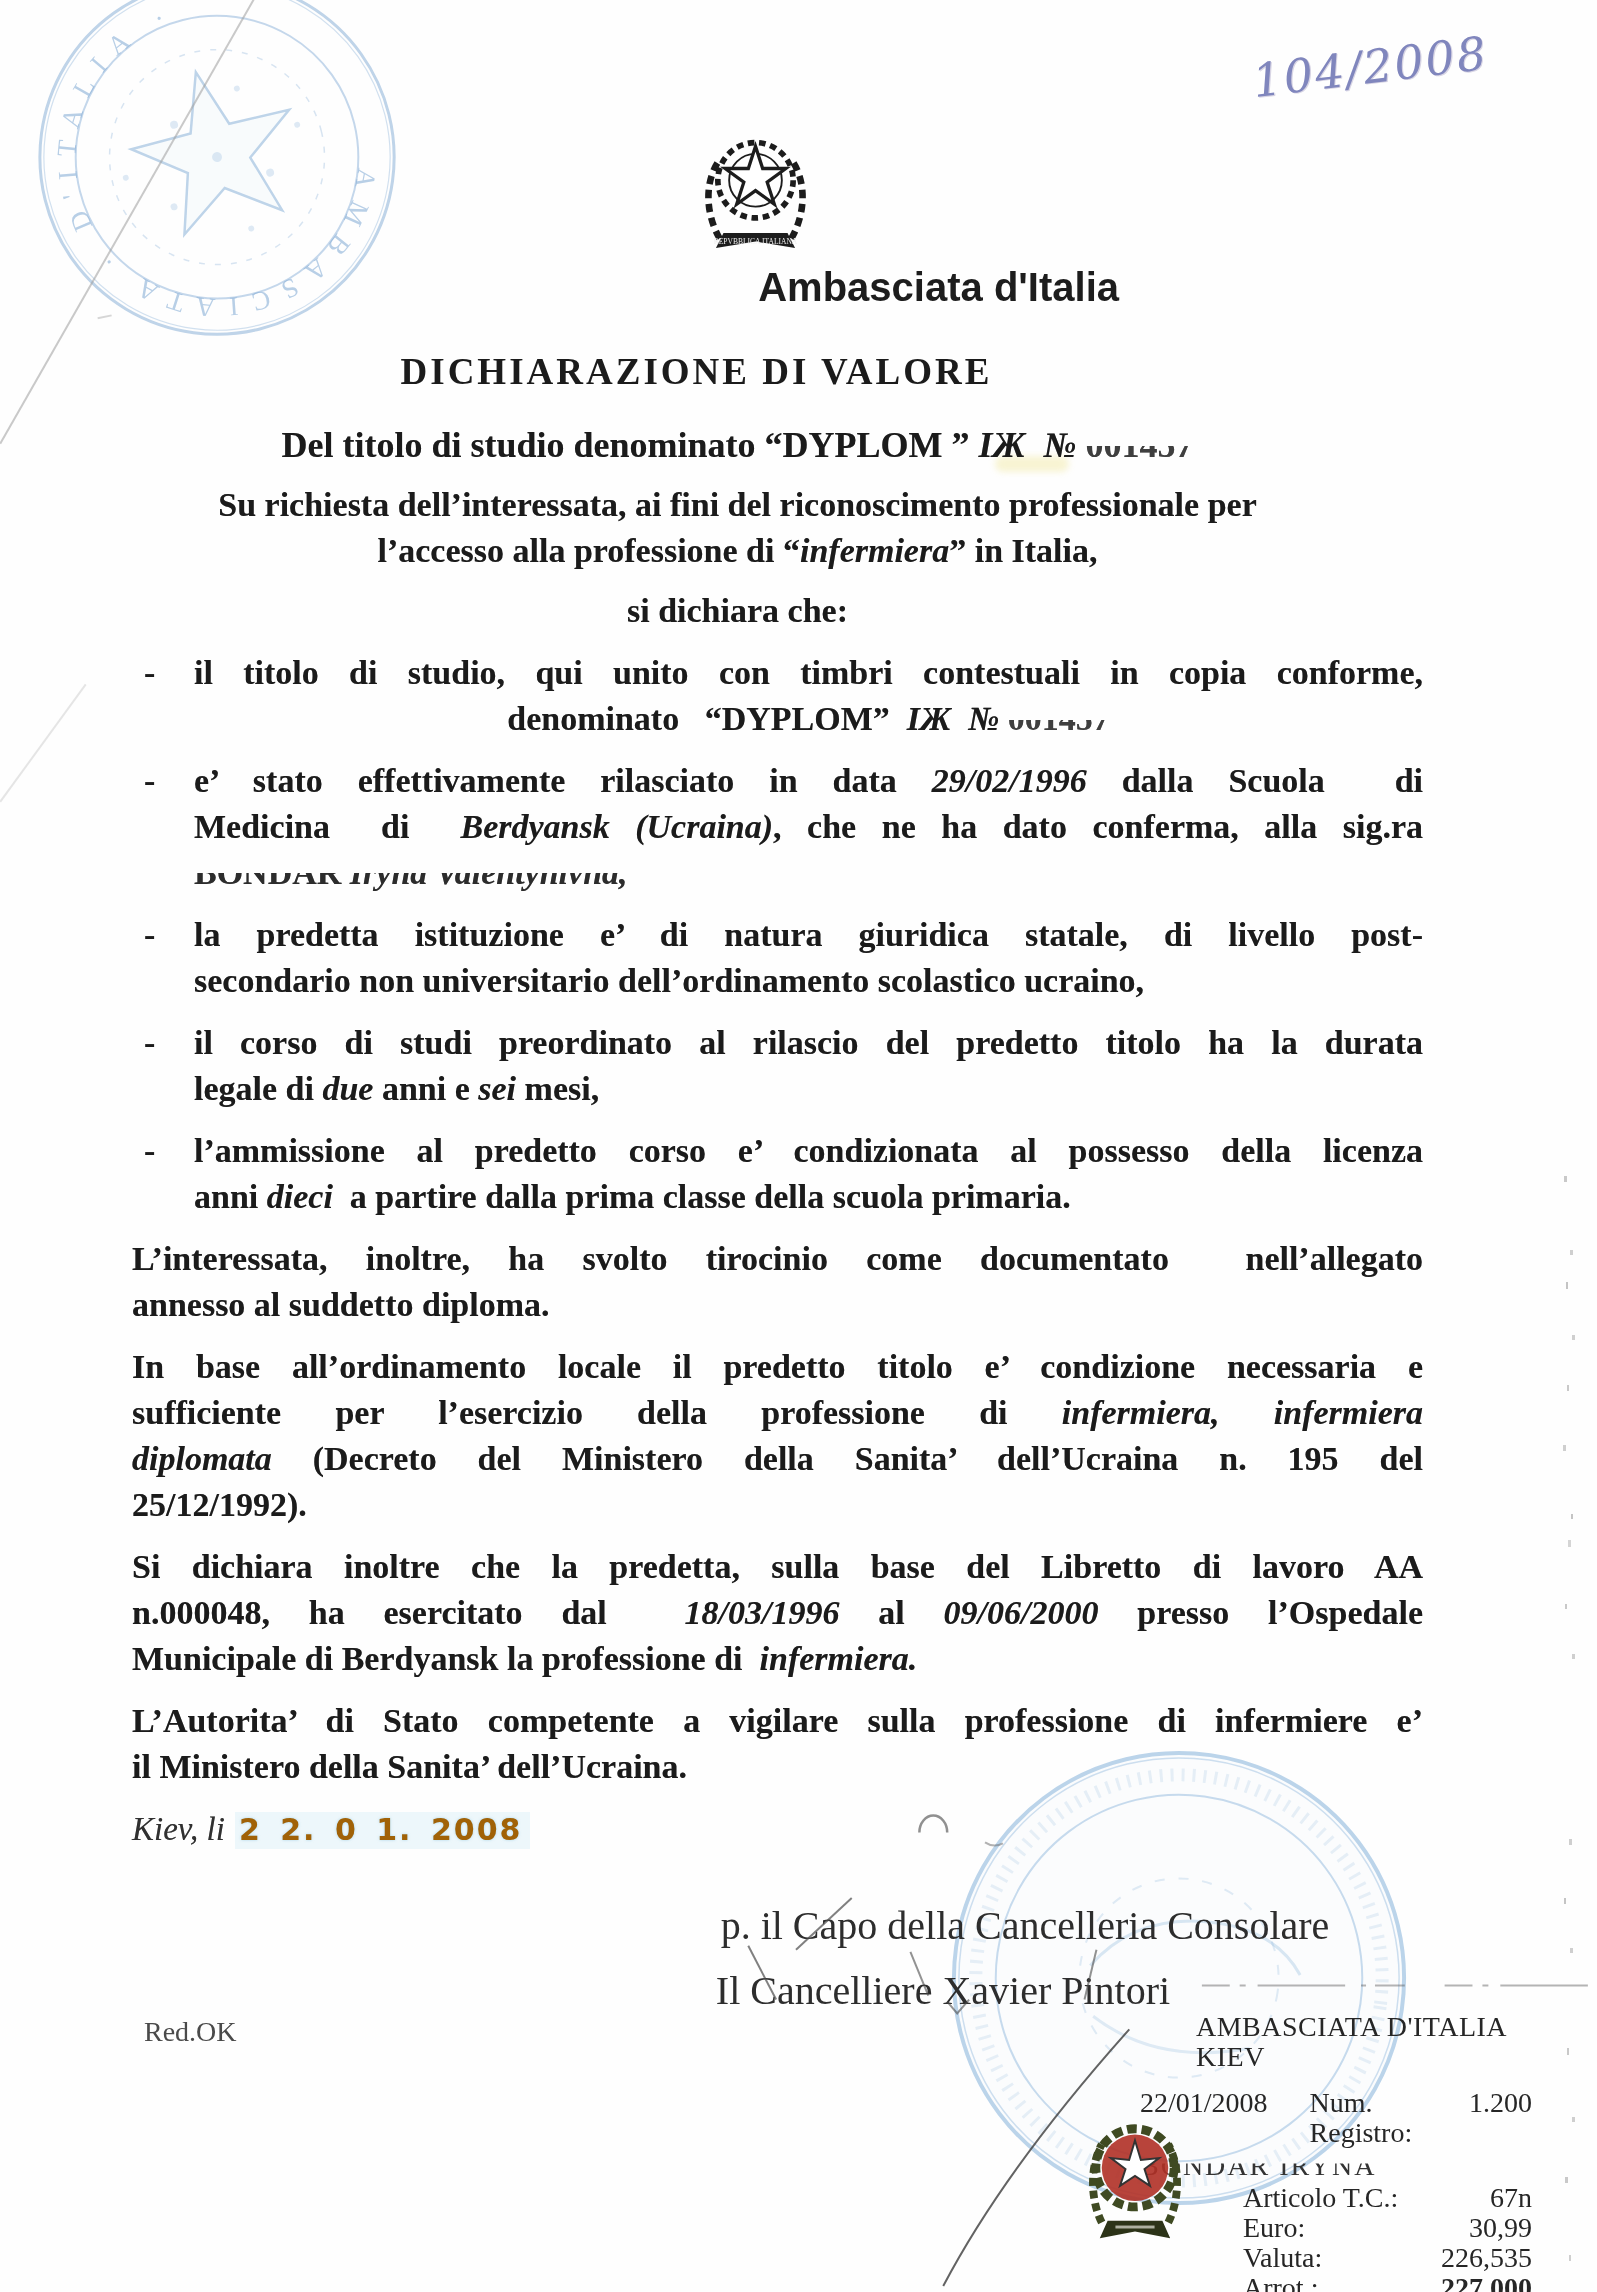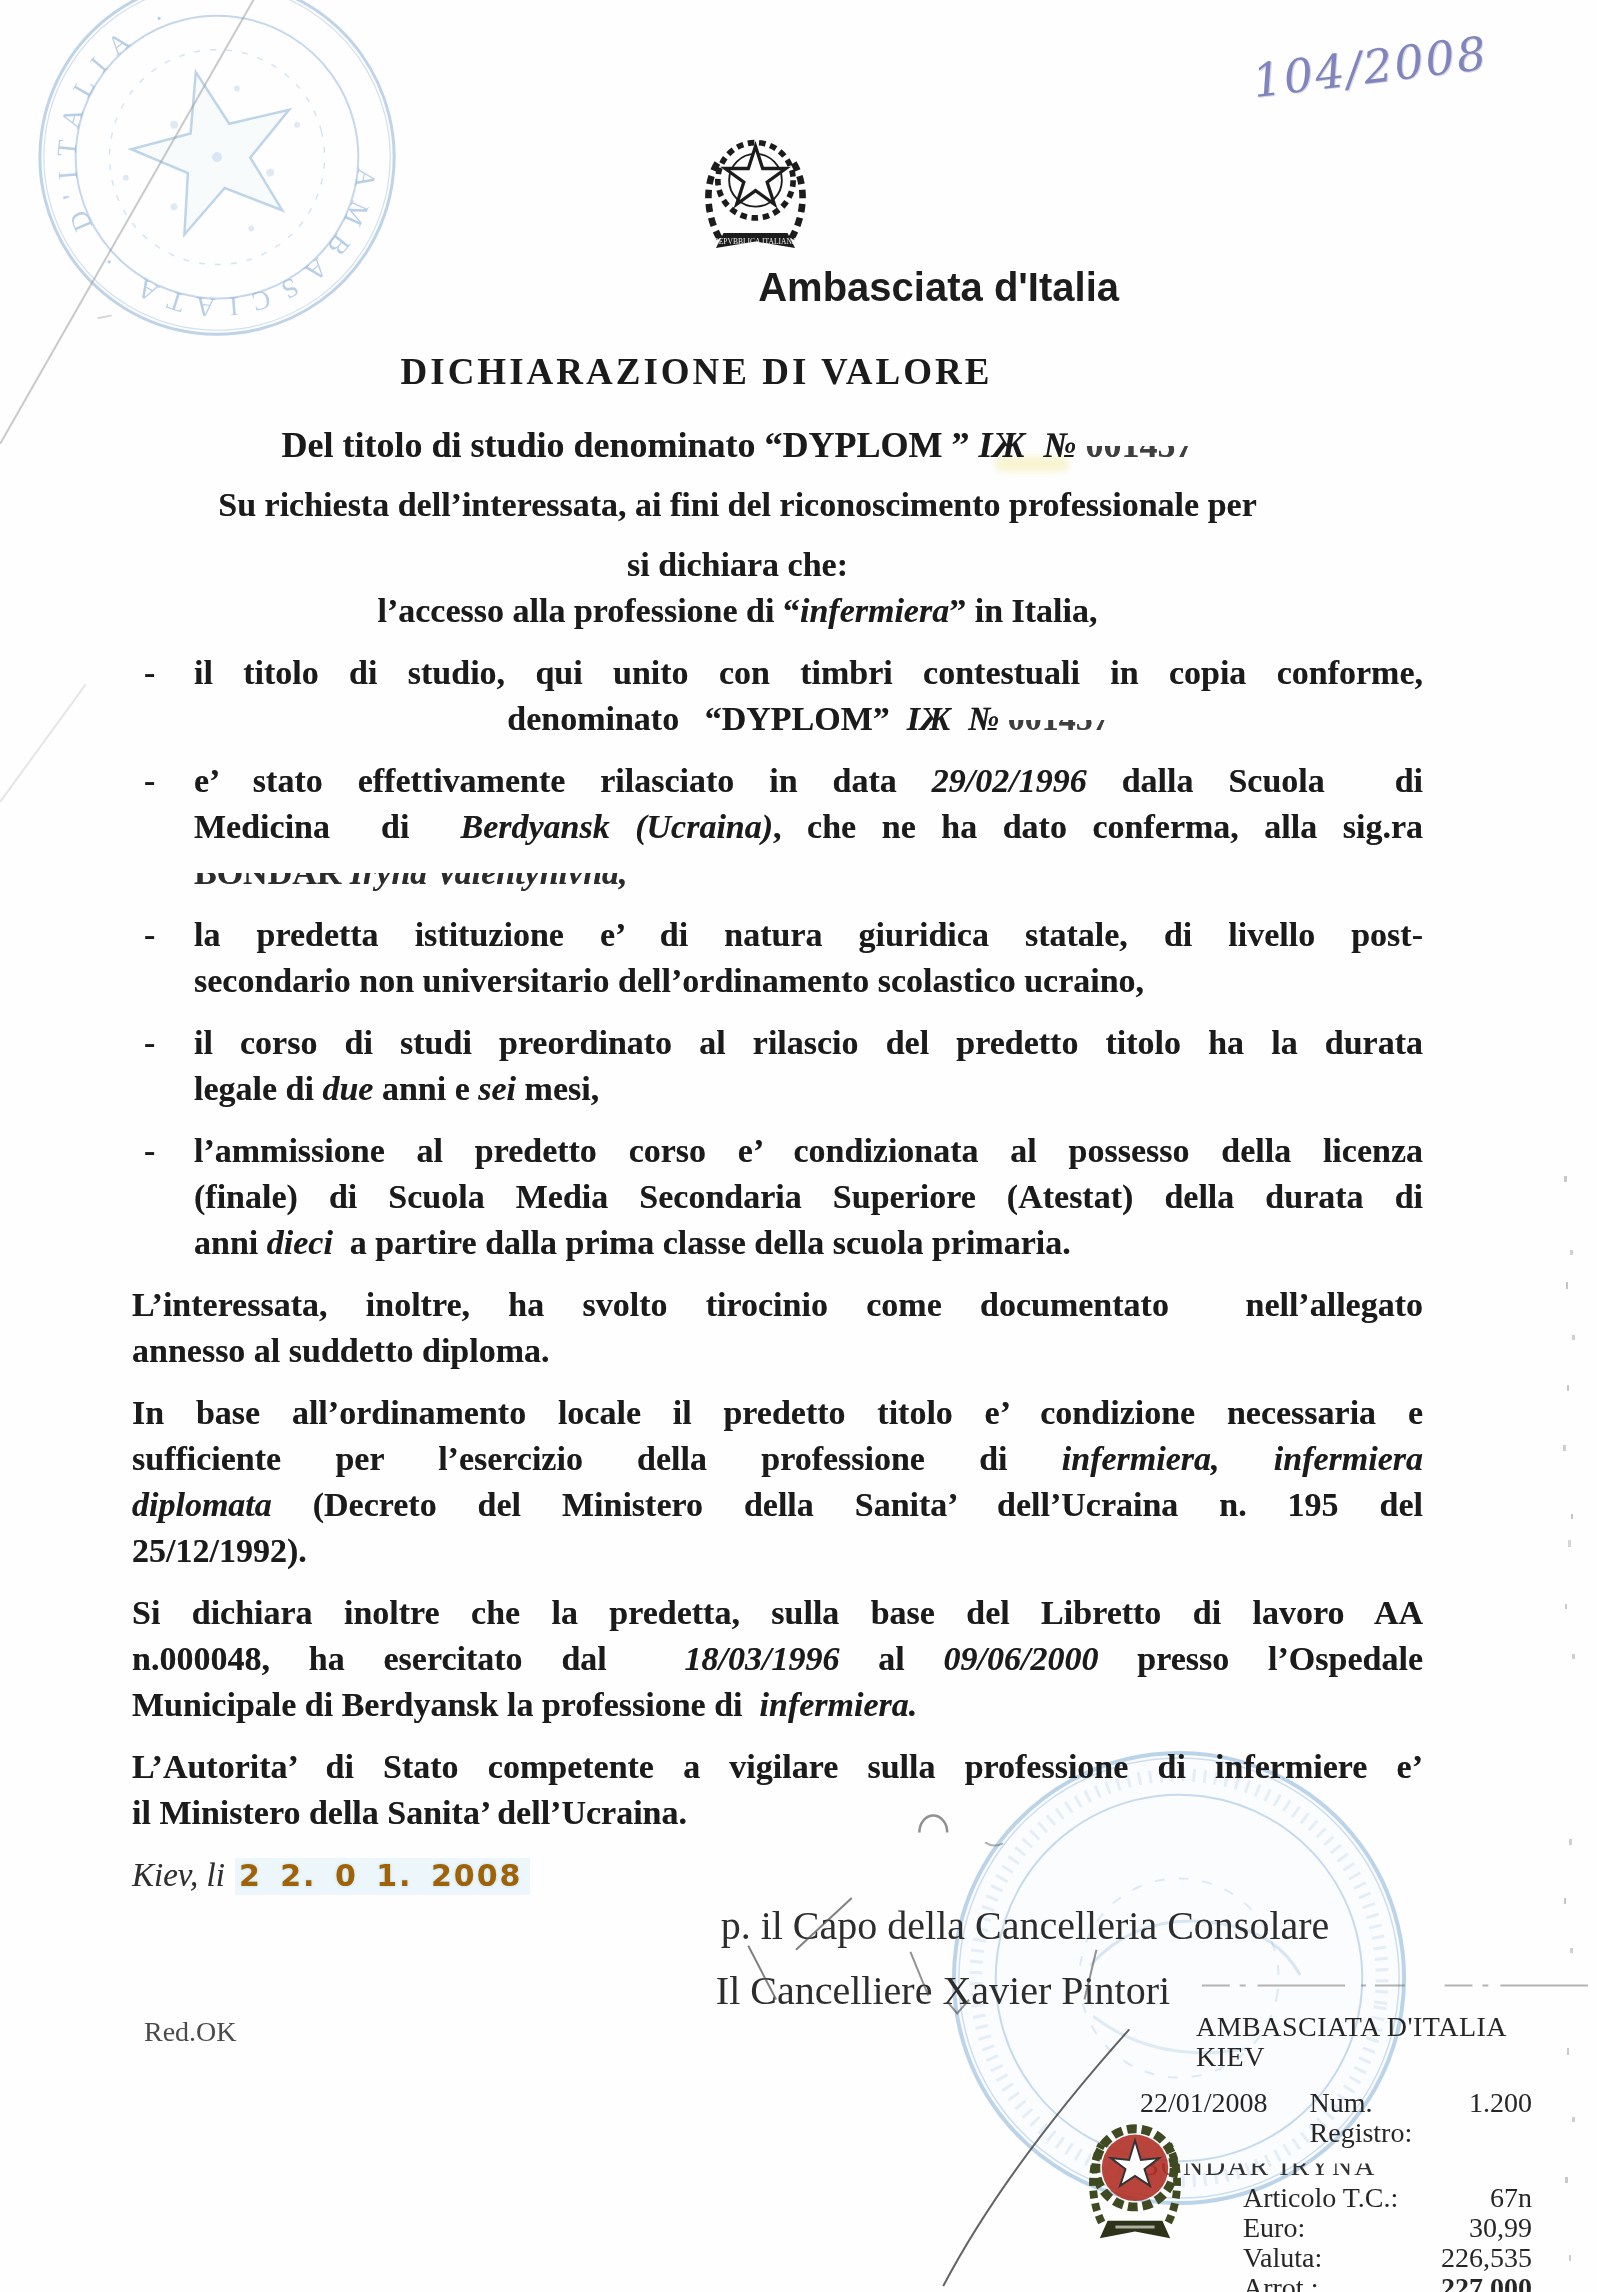--- a/index.html
+++ b/index.html
@@ -112,23 +112,23 @@
 
   <div class="org-line">Ambasciata d'Italia</div>
   <div class="doc-title">DICHIARAZIONE DI VALORE</div>
 
   <div class="smudge"></div>
 
   <div class="main">
     <div class="head-c sub"><span>Del titolo di studio denominato “DYPLOM ” </span><span class="it">ІЖ&nbsp; № </span><span class="redact">001457</span></div>
 
     <div class="head-c req">Su richiesta dell’interessata, ai fini del riconoscimento professionale per</div>
+    <div class="head-c"><span>l’accesso alla professione di “</span><span class="it">infermiera</span><span>” in Italia,</span></div>
+
     <div class="head-c declare">si dichiara che:</div>
-
-    <div class="head-c"><span>l’accesso alla professione di “</span><span class="it">infermiera</span><span>” in Italia,</span></div>
 
     <div class="bullet">
       <span class="dash">-</span>
       <div>
           <div class="tl tj"><span>il titolo di studio, qui unito con timbri contestuali in copia conforme,</span></div>
           <div class="tl tc"><span>denominato&nbsp;&nbsp; “DYPLOM”&nbsp; </span><span class="it">ІЖ&nbsp; № </span><span class="redact">001457</span></div>
         </div>
     </div>
     <div class="bullet">
       <span class="dash">-</span>
@@ -149,21 +149,20 @@
       <span class="dash">-</span>
       <div>
           <div class="tl tj"><span>il corso di studi preordinato al rilascio del predetto titolo ha la durata</span></div>
           <div class="tl tlast"><span>legale di </span><span class="it">due</span><span> anni e </span><span class="it">sei</span><span> mesi,</span></div>
         </div>
     </div>
     <div class="bullet">
       <span class="dash">-</span>
       <div>
           <div class="tl tj"><span>l’ammissione al predetto corso e’ condizionata al possesso della licenza</span></div>
-          <div class="tl tj"><span>(finale) di Scuola Media Secondaria Superiore (Atestat) della durata di</span></div>
           <div class="tl tlast"><span>anni </span><span class="it">dieci</span><span>&nbsp; a partire dalla prima classe della scuola primaria.</span></div>
         </div>
     </div>
 
     <div class="para">
         <div class="tl tj"><span>L’interessata, inoltre, ha svolto tirocinio come documentato&nbsp; nell’allegato</span></div>
         <div class="tl tlast"><span>annesso al suddetto diploma.</span></div>
       </div>
     <div class="para">
         <div class="tl tj"><span>In base all’ordinamento locale il predetto titolo e’ condizione necessaria e</span></div>

